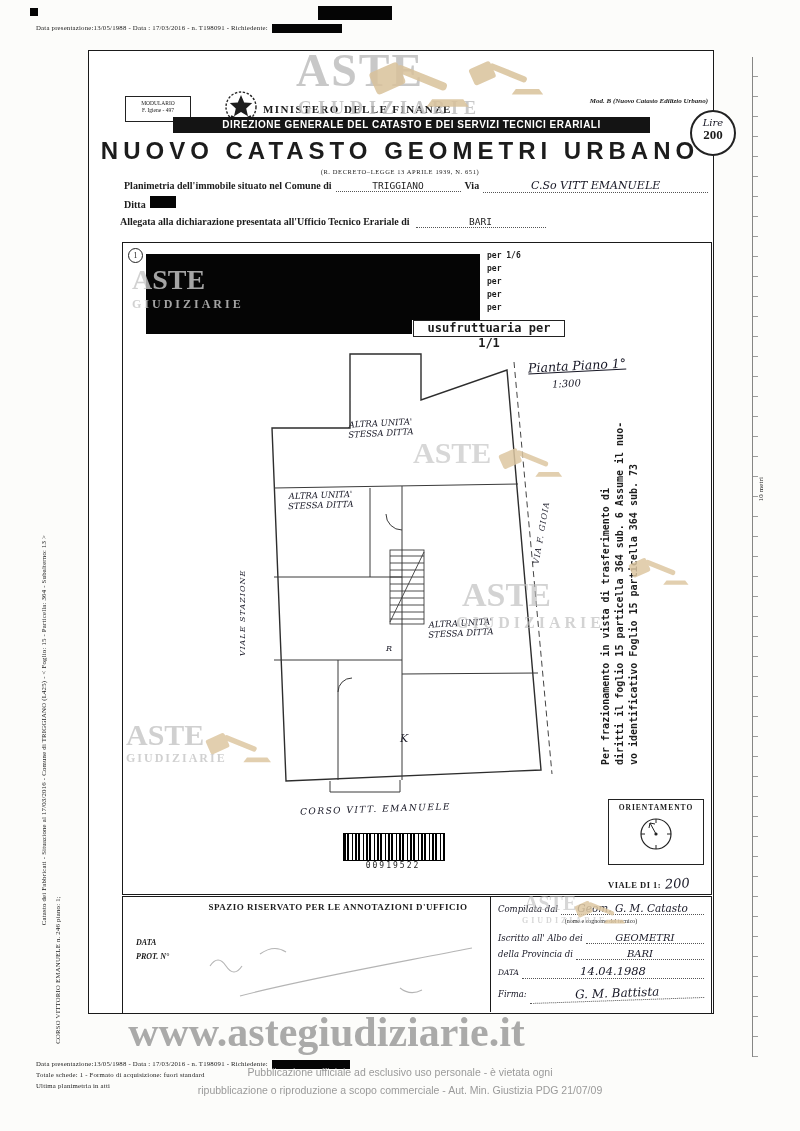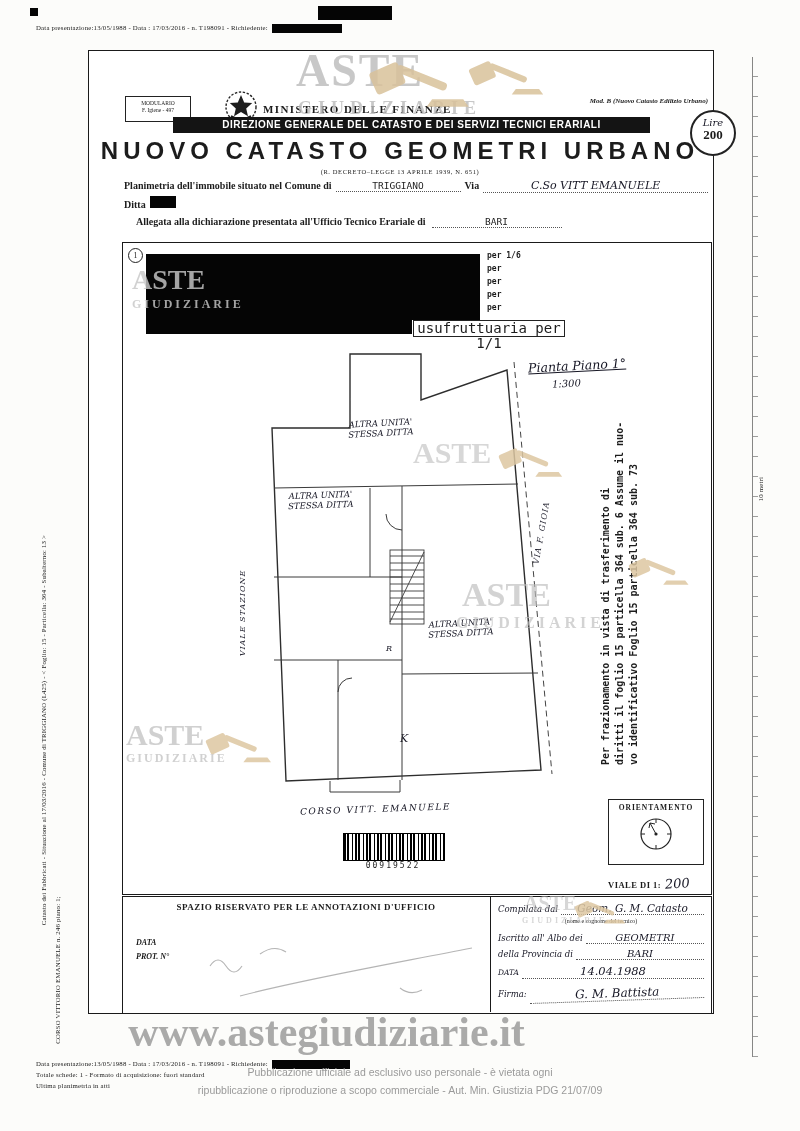--- a/index.html
+++ b/index.html
@@ -93,21 +93,21 @@
   <span class="dotline hand" style="flex:1;text-align:center;font-size:11px;margin-left:4px;">
     <span>C.So VITT EMANUELE</span>
   </span>
 </div>
 
 <div class="abs row" style="left:124px;top:196px;width:584px;">
   <span class="label-b" style="font-size:10px;">Ditta</span>
   <span class="redact" style="display:inline-block;width:26px;height:12px;margin-left:4px;"></span>
 </div>
 
-<div class="abs row" style="left:136px;top:216px;width:584px;">
+<div class="abs row" style="left:120px;top:216px;width:584px;">
   <span class="label-b" style="font-size:10px;white-space:nowrap;">Allegata alla dichiarazione presentata all'Ufficio Tecnico Erariale di</span>
   <span class="dotline type" style="flex:0 0 130px;text-align:center;font-size:9.5px;margin-left:6px;">
     <span>BARI</span>
   </span>
 </div>
 
 <div class="abs frame" style="left:122px;top:242px;width:588px;height:651px;"></div>
 
 <div class="abs" style="left:128px;top:248px;width:13px;height:13px;border:1px solid #222;border-radius:50%;font-size:8px;text-align:center;line-height:13px;">
   <span>1</span>
@@ -117,21 +117,21 @@
 <div class="abs redact" style="left:146px;top:318px;width:266px;height:16px;z-index:4;"></div>
 
 <div class="abs type" style="left:487px;top:249px;font-size:8px;font-weight:bold;line-height:13px;z-index:5;">
   <div>per 1/6</div>
   <div>per</div>
   <div>per</div>
   <div>per</div>
   <div>per</div>
 </div>
 
-<div class="abs type thinframe" style="left:413px;top:320px;width:150px;height:15px;background:#fff;font-size:14px;font-weight:normal;text-align:center;line-height:15px;z-index:5;">
+<div class="abs type thinframe" style="left:413px;top:320px;width:150px;height:15px;background:#fff;font-size:12px;font-weight:bold;text-align:center;line-height:15px;z-index:5;">
   <span>usufruttuaria per 1/1</span>
 </div>
 
 <div class="abs hand" style="left:528px;top:358px;font-size:12.5px;transform:rotate(-3deg);text-decoration:underline;">
   <span>Pianta Piano 1°</span>
 </div>
 <div class="abs hand" style="left:552px;top:378px;font-size:10px;transform:rotate(-3deg);">
   <span>1:300</span>
 </div>
 
@@ -213,21 +213,21 @@
   </svg>
 </div>
 <div class="abs row" style="left:608px;top:876px;">
   <span class="label-b" style="font-size:8.5px;letter-spacing:.5px;">VIALE DI 1:</span>
   <span class="hand" style="font-size:13px;margin-left:4px;transform:rotate(-4deg);display:inline-block;">200</span>
 </div>
 
 <div class="abs frame" style="left:122px;top:896px;width:588px;height:116px;"></div>
 <div class="abs" style="left:490px;top:896px;width:0;height:116px;border-left:1.4px solid #1a1a1a;"></div>
 
-<div class="abs label-b" style="left:124px;top:902px;width:364px;text-align:center;font-size:9px;letter-spacing:.5px;">
+<div class="abs label-b" style="left:124px;top:902px;width:364px;text-align:center;font-size:9px;letter-spacing:.5px;padding-left:32px;">
   <span>SPAZIO RISERVATO PER LE ANNOTAZIONI D'UFFICIO</span>
 </div>
 <div class="abs label-b" style="left:136px;top:938px;font-size:8px;font-style:italic;">DATA</div>
 <div class="abs label-b" style="left:136px;top:952px;font-size:8px;font-style:italic;">PROT. N°</div>
 
 <svg class="abs" style="left:150px;top:918px;" width="330" height="88" viewBox="0 0 330 88">
   <g fill="none" stroke="#8d8d8d" stroke-width="1.1" opacity=".65">
     <path d="M 90 78 C 150 62, 230 48, 322 30"></path>
     <path d="M 60 48 q 8 -12 16 0 q 8 12 16 0"></path>
     <path d="M 110 36 q 14 -10 26 -2"></path>

